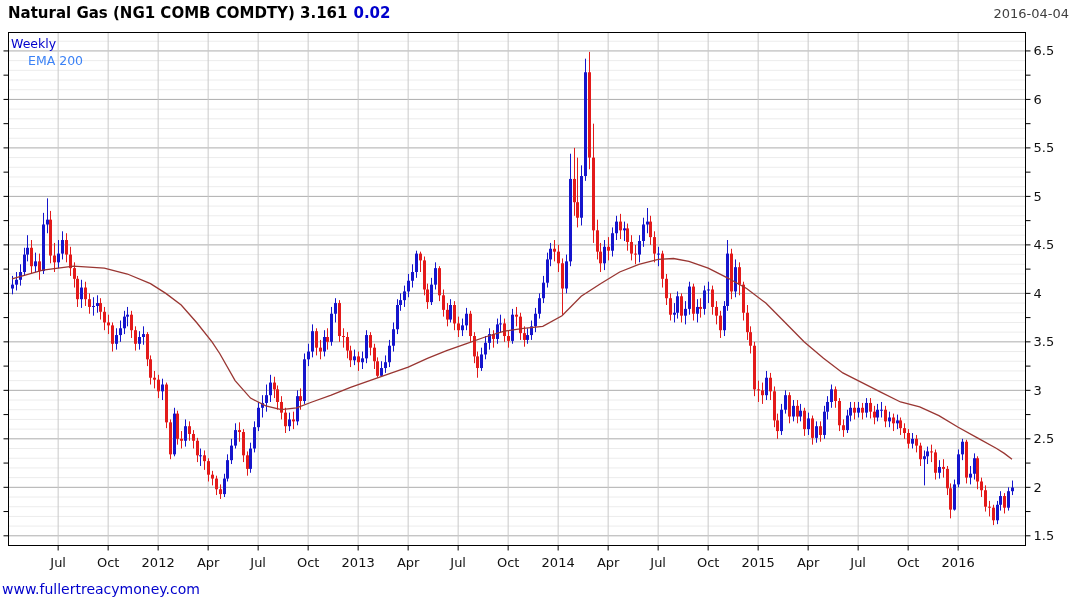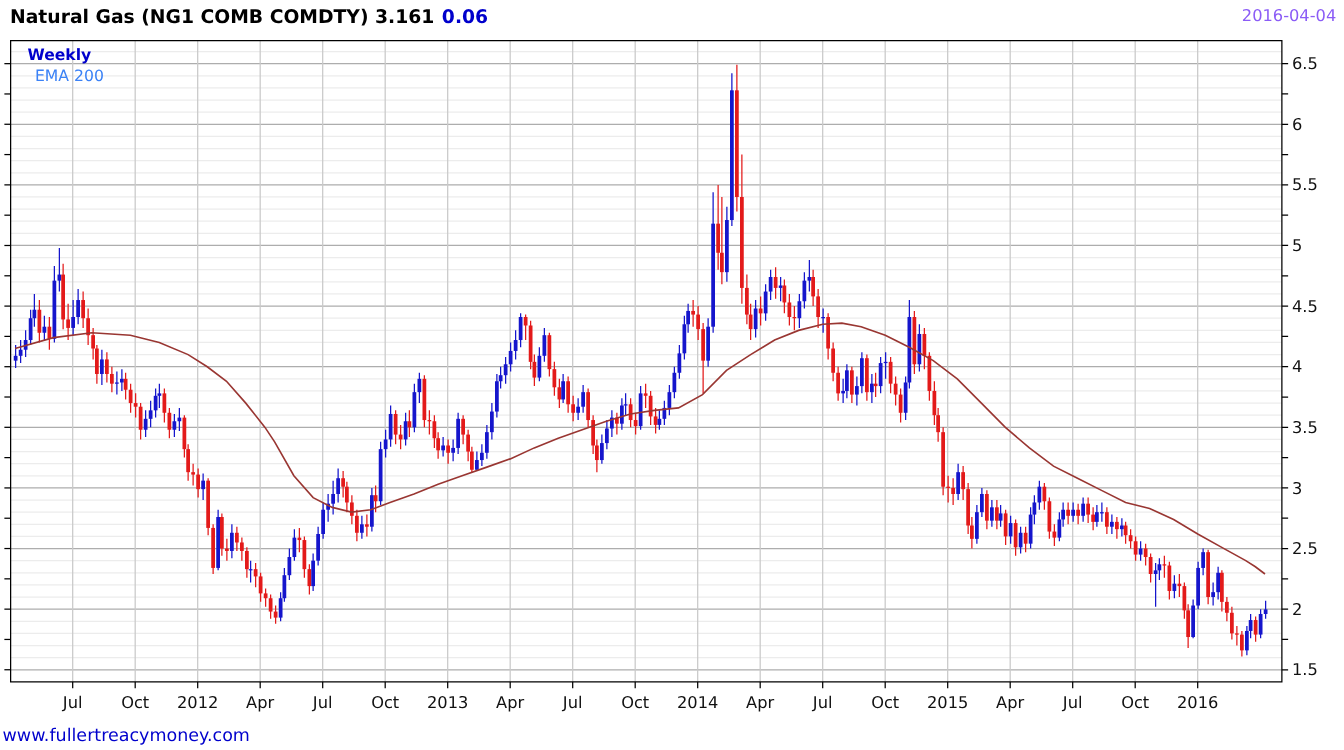--- a/index.html
+++ b/index.html
@@ -1,22 +1,22 @@
 <!DOCTYPE html>
 <html><head>
 <meta charset="utf-8">
 <style>
   html,body{margin:0;padding:0;background:#ffffff;}
   body{width:1075px;height:600px;position:relative;overflow:hidden;
        font-family:"DejaVu Sans","Liberation Sans",sans-serif;}
   #stage{position:absolute;inset:0;width:1075px;height:600px;}
   .title{position:absolute;left:8px;top:4px;font-size:15px;font-weight:700;color:#000;white-space:nowrap;}
   .title .chg{color:#0000cc;font-weight:700;margin-left:6px;}
-  .date{position:absolute;right:6px;top:6px;font-size:13px;color:#8b5cf6;}
-  .legend1{position:absolute;left:22px;top:36px;font-size:12.5px;color:#0000cc;font-weight:bold;}
+  .date{position:absolute;right:6px;top:6px;font-size:13px;color:#404040;}
+  .legend1{position:absolute;left:11px;top:36px;font-size:12.5px;color:#0000cc;}
   .legend2{position:absolute;left:28px;top:53px;font-size:12.5px;color:#3b82f6;}
   .footer-left{position:absolute;left:2px;bottom:3px;font-size:14px;color:#0000cc;text-decoration:none;text-align:center;}
   .footer-right{position:absolute;right:5px;bottom:4px;font-size:13px;color:#a6a6a6;}
   svg{position:absolute;left:0;top:0;}
 </style>
 </head>
 <body>
 
 <div id="stage">
   <svg id="plot" width="1075" height="600">
@@ -702,21 +702,21 @@
       <text x="808.1538461538462" y="566.5" text-anchor="middle" font-size="13" fill="#111111" font-family="&quot;DejaVu Sans&quot;,&quot;Liberation Sans&quot;,sans-serif">Apr</text>
       <line x1="858.1538461538462" x2="858.1538461538462" y1="545.5" y2="550.5" stroke="#000000" stroke-width="1"></line>
       <text x="858.1538461538462" y="566.5" text-anchor="middle" font-size="13" fill="#111111" font-family="&quot;DejaVu Sans&quot;,&quot;Liberation Sans&quot;,sans-serif">Jul</text>
       <line x1="908.1538461538462" x2="908.1538461538462" y1="545.5" y2="550.5" stroke="#000000" stroke-width="1"></line>
       <text x="908.1538461538462" y="566.5" text-anchor="middle" font-size="13" fill="#111111" font-family="&quot;DejaVu Sans&quot;,&quot;Liberation Sans&quot;,sans-serif">Oct</text>
       <line x1="958.1538461538462" x2="958.1538461538462" y1="545.5" y2="550.5" stroke="#000000" stroke-width="1"></line>
       <text x="958.1538461538462" y="566.5" text-anchor="middle" font-size="13" fill="#111111" font-family="&quot;DejaVu Sans&quot;,&quot;Liberation Sans&quot;,sans-serif">2016</text>
     </svg>
 
   <div class="title">
-    <span>Natural Gas (NG1 COMB COMDTY) 3.161</span><span class="chg">0.06</span>
+    <span>Natural Gas (NG1 COMB COMDTY) 3.161</span><span class="chg">0.02</span>
   </div>
 
   <div class="date">2016-04-04</div>
 
   <div class="legend1">Weekly</div>
   <div class="legend2">EMA 200</div>
 
   <a class="footer-left" href="#">www.fullertreacymoney.com</a>
 </div>
 

